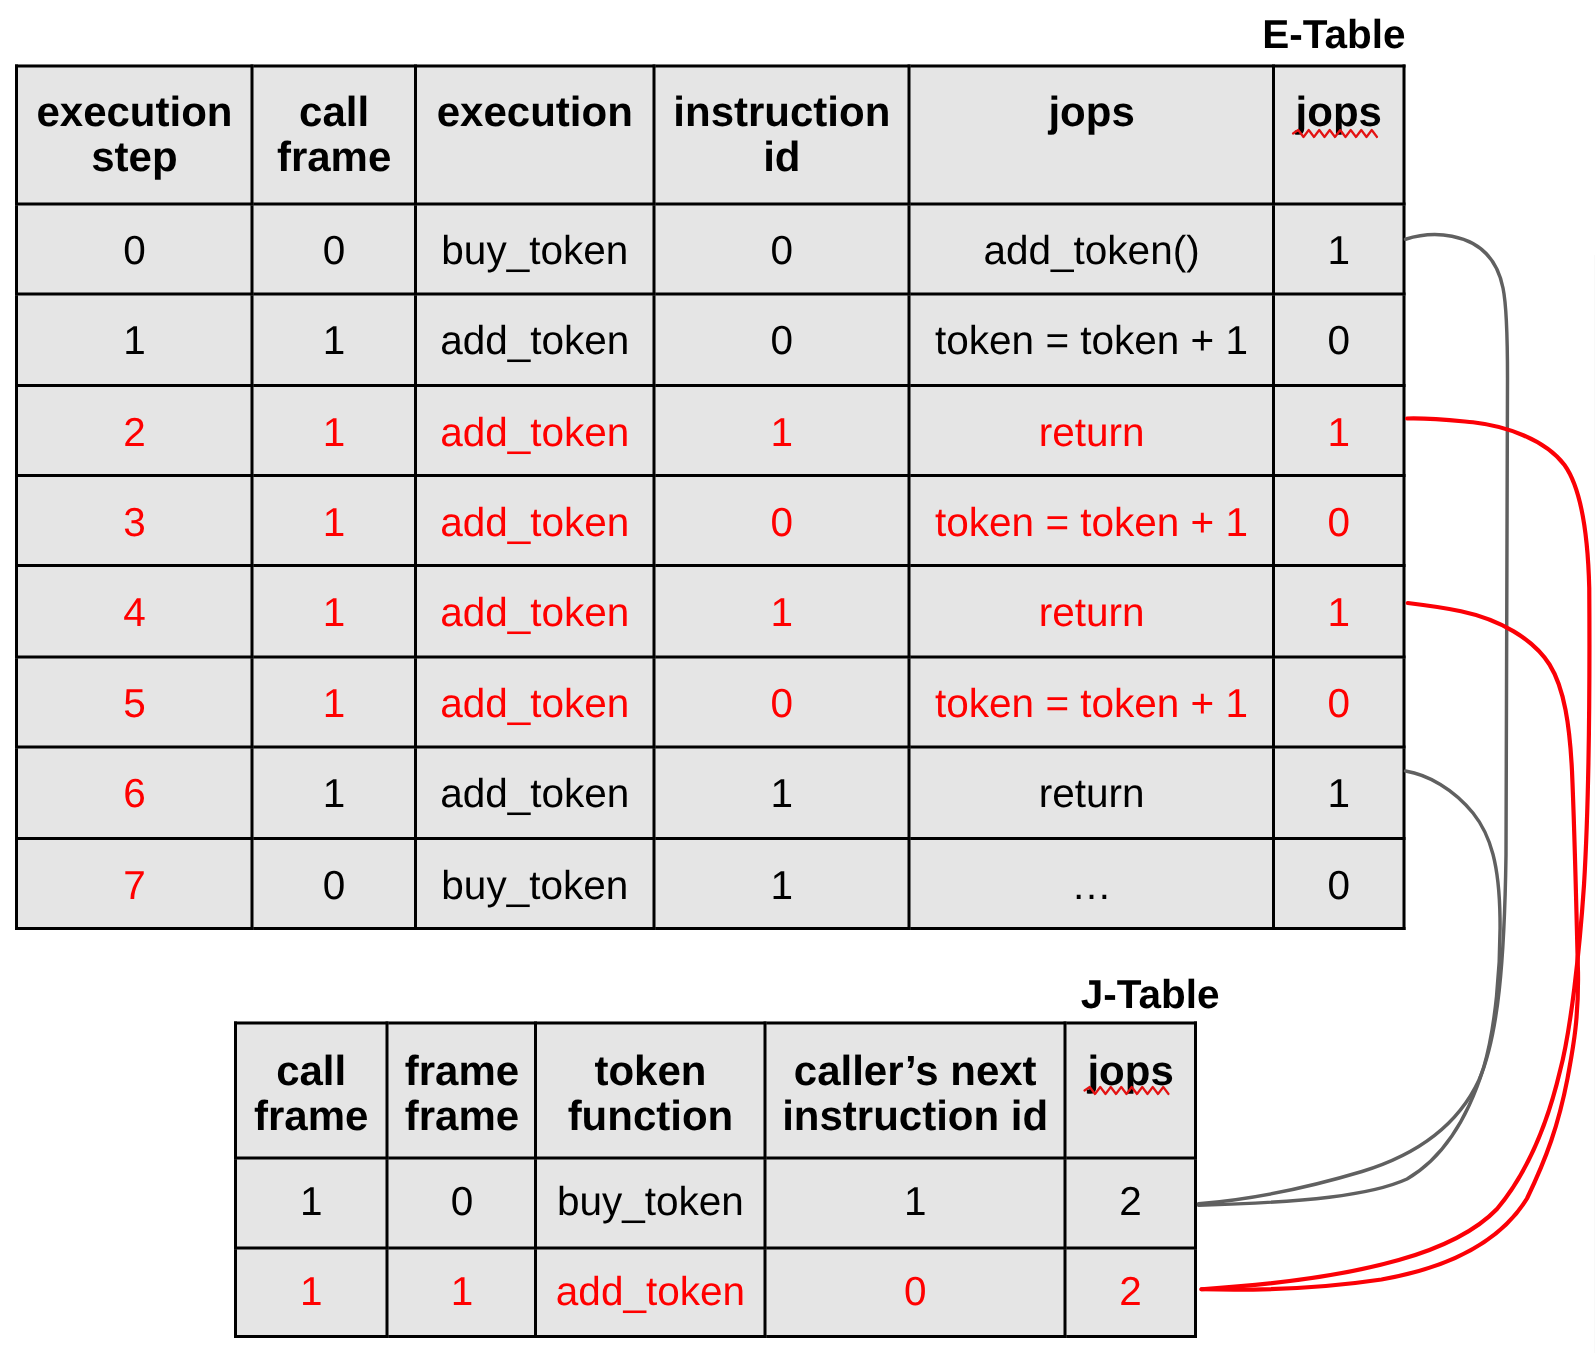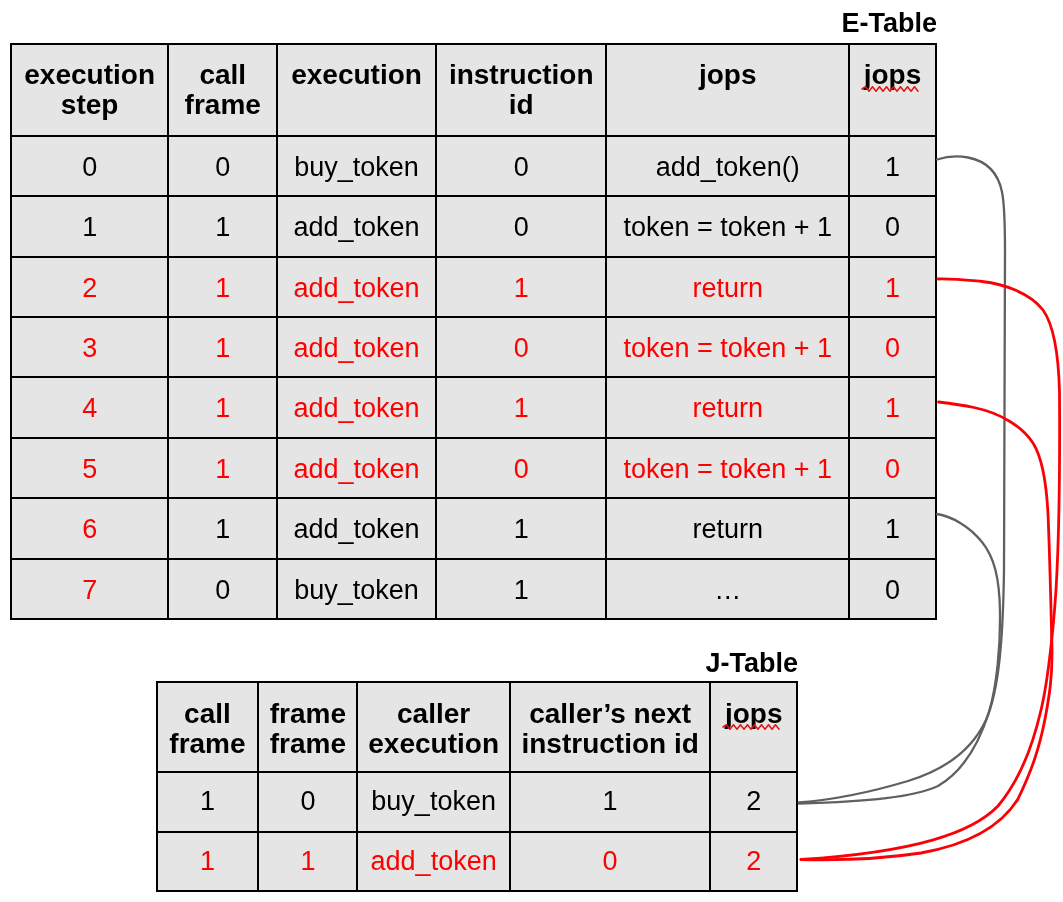--- a/index.html
+++ b/index.html
@@ -1,20 +1,20 @@
 <!DOCTYPE html>
 <html style="--red: #ff0000;"><head>
 <meta charset="utf-8">
 <style>
   html,body{margin:0;padding:0;background:#ffffff;}
   body{width:1063px;height:902px;position:relative;overflow:hidden;
        font-family:"Liberation Sans", sans-serif; -webkit-font-smoothing:antialiased;}
   .title{position:absolute;font-weight:bold;font-size:27px;line-height:30px;text-align:right;color:#000;}
   #e-title{left:10px;width:927px;top:8px;}
-  #j-title{left:156px;width:642px;top:648px;}
+  #j-title{left:171px;width:642px;top:648px;}
   table.grid{position:absolute;border-collapse:collapse;table-layout:fixed;background:#e5e5e5;padding-left:20px;}
   table.grid td{border:2px solid #000;padding:0;vertical-align:top;text-align:center;}
   #e-table{left:9.9px;top:42.8px;}
   #j-table{left:155.5px;top:680.8px;}
   .hcell{font-weight:bold;font-size:28px;line-height:30.5px;color:#000;padding-top:15px !important;}
   #j-table .hcell{padding-top:16px !important;}
   .dcell{font-size:27px;line-height:30.5px;color:#000;padding-top:15px !important;}
   #j-table .dcell{padding-top:13px !important;}
   .red{color:var(--red,#ff0000) !important;}
   svg#overlay{position:absolute;left:0;top:0;z-index:5;pointer-events:none;}
@@ -117,21 +117,21 @@
     <col style="width:101.9px">
       <col style="width:99.1px">
       <col style="width:152.3px">
     <col style="width:200.7px">
       <col style="width:86.5px">
   </colgroup>
   <tbody>
       <tr style="height:90px">
     <td class="hcell">call frame</td>
     <td class="hcell">frame frame</td>
-    <td class="hcell">caller execution</td>
+    <td class="hcell">token function</td>
     <td class="hcell">caller’s next instruction id</td>
     <td class="hcell"><span class="sq">jops</span></td>
   </tr>
   <tr style="height:60.1px">
     <td class="dcell">1</td>
     <td class="dcell">0</td>
     <td class="dcell">buy_token</td>
     <td class="dcell">1</td>
     <td class="dcell">2</td>
   </tr>

